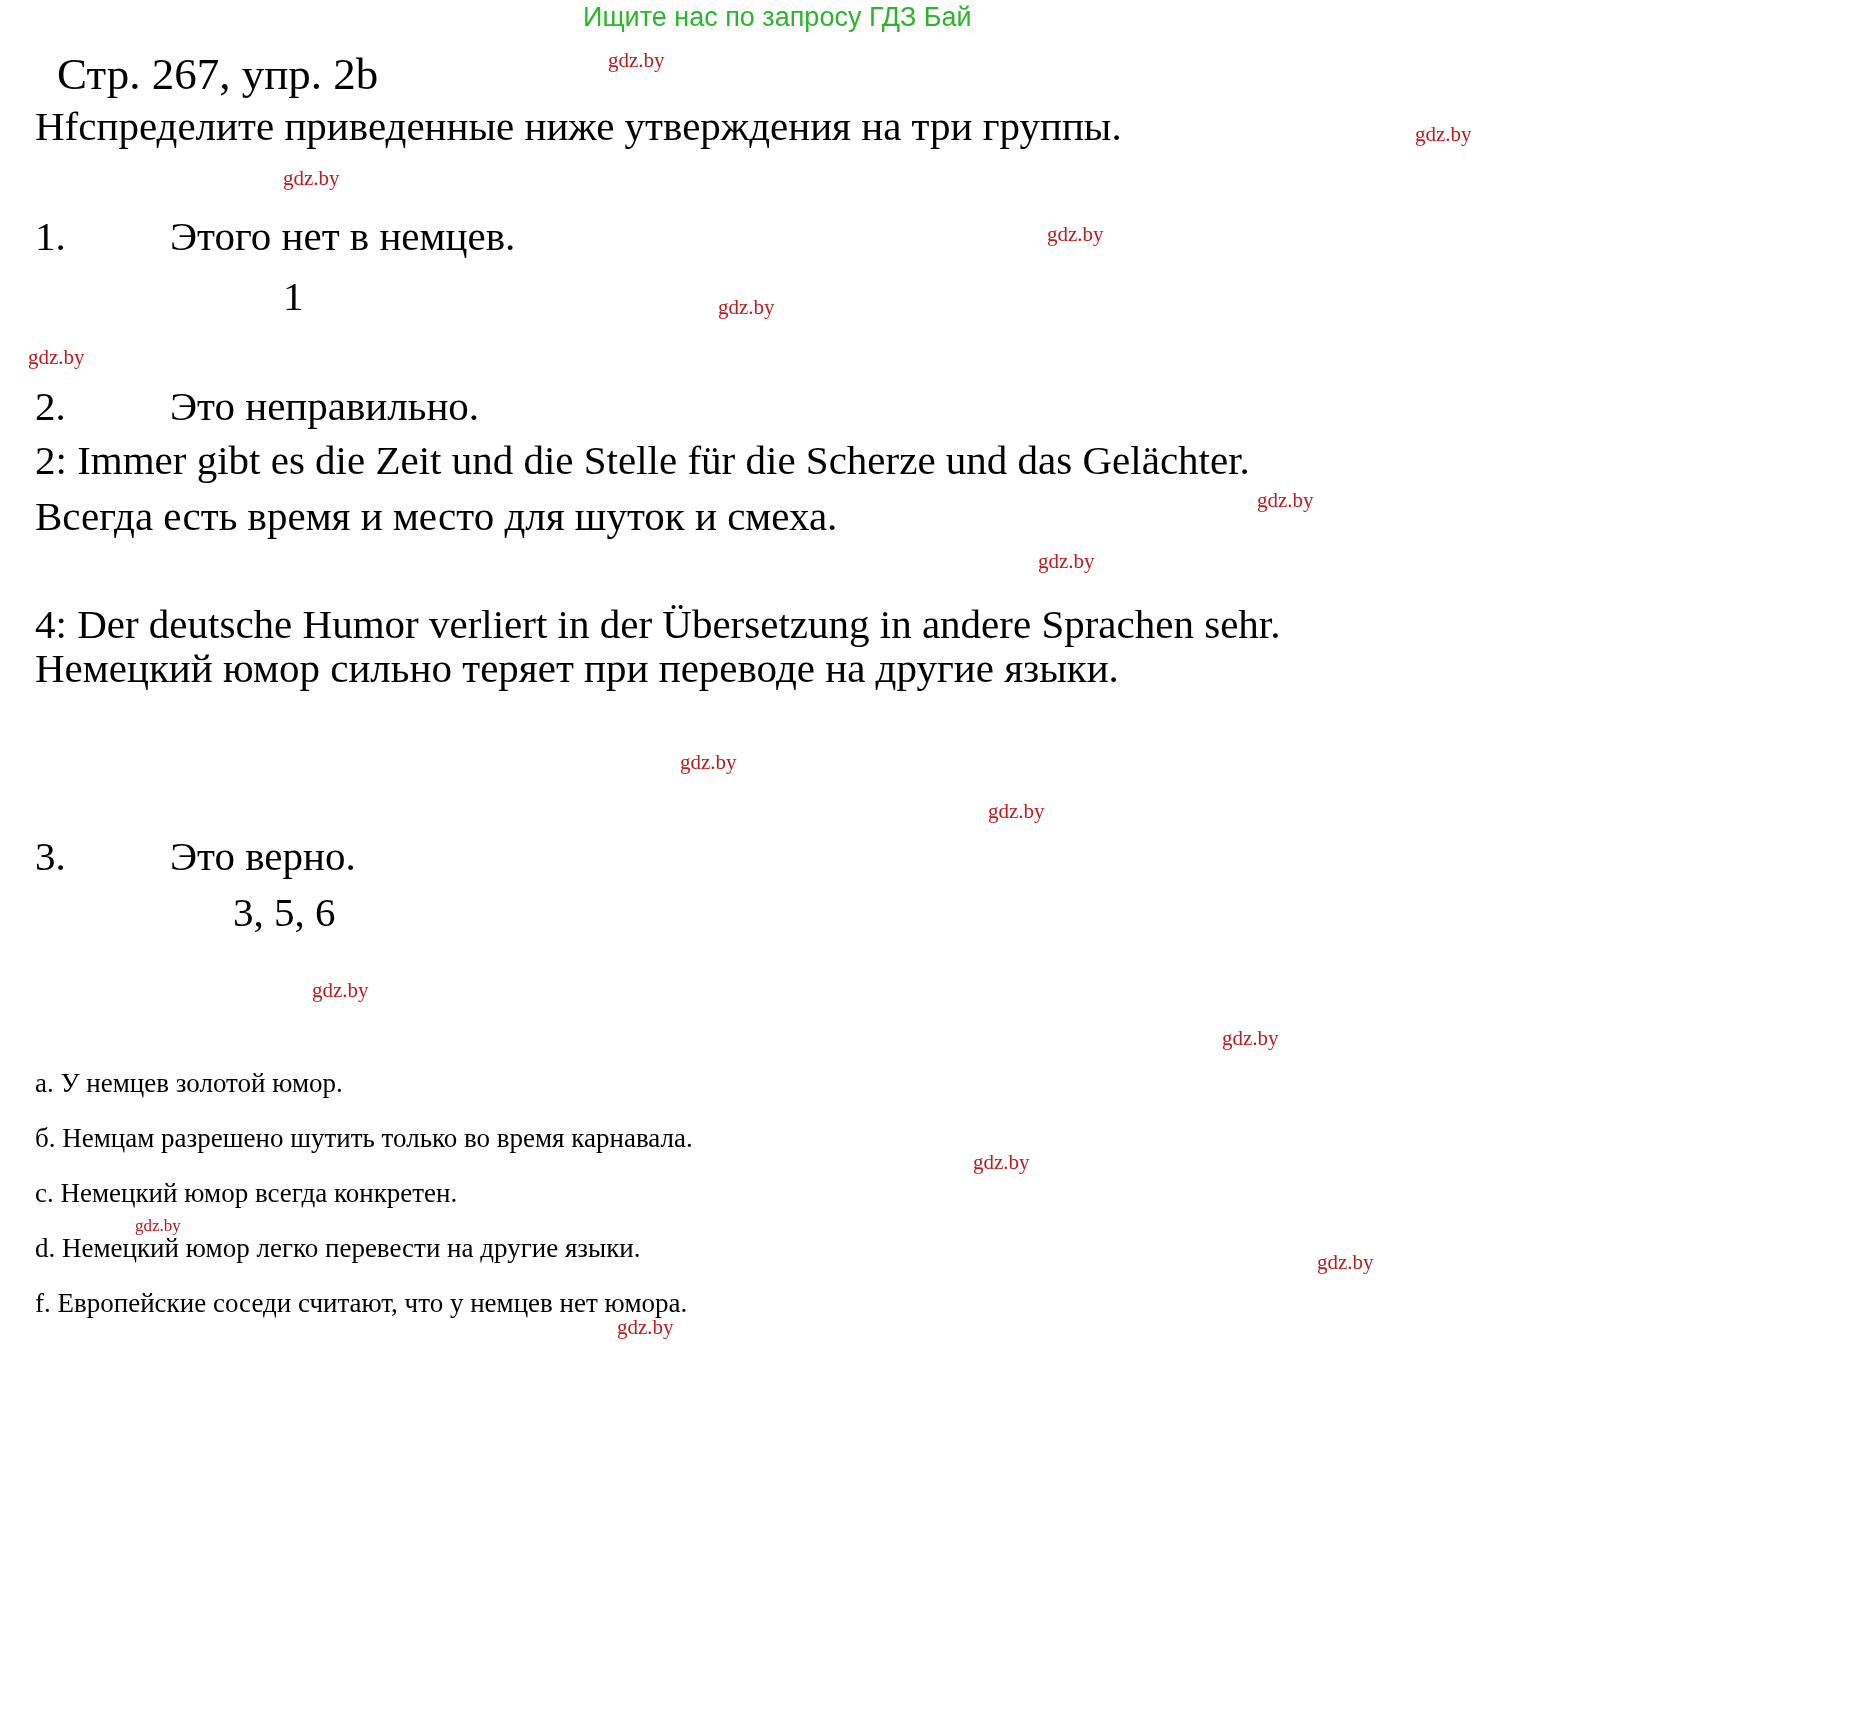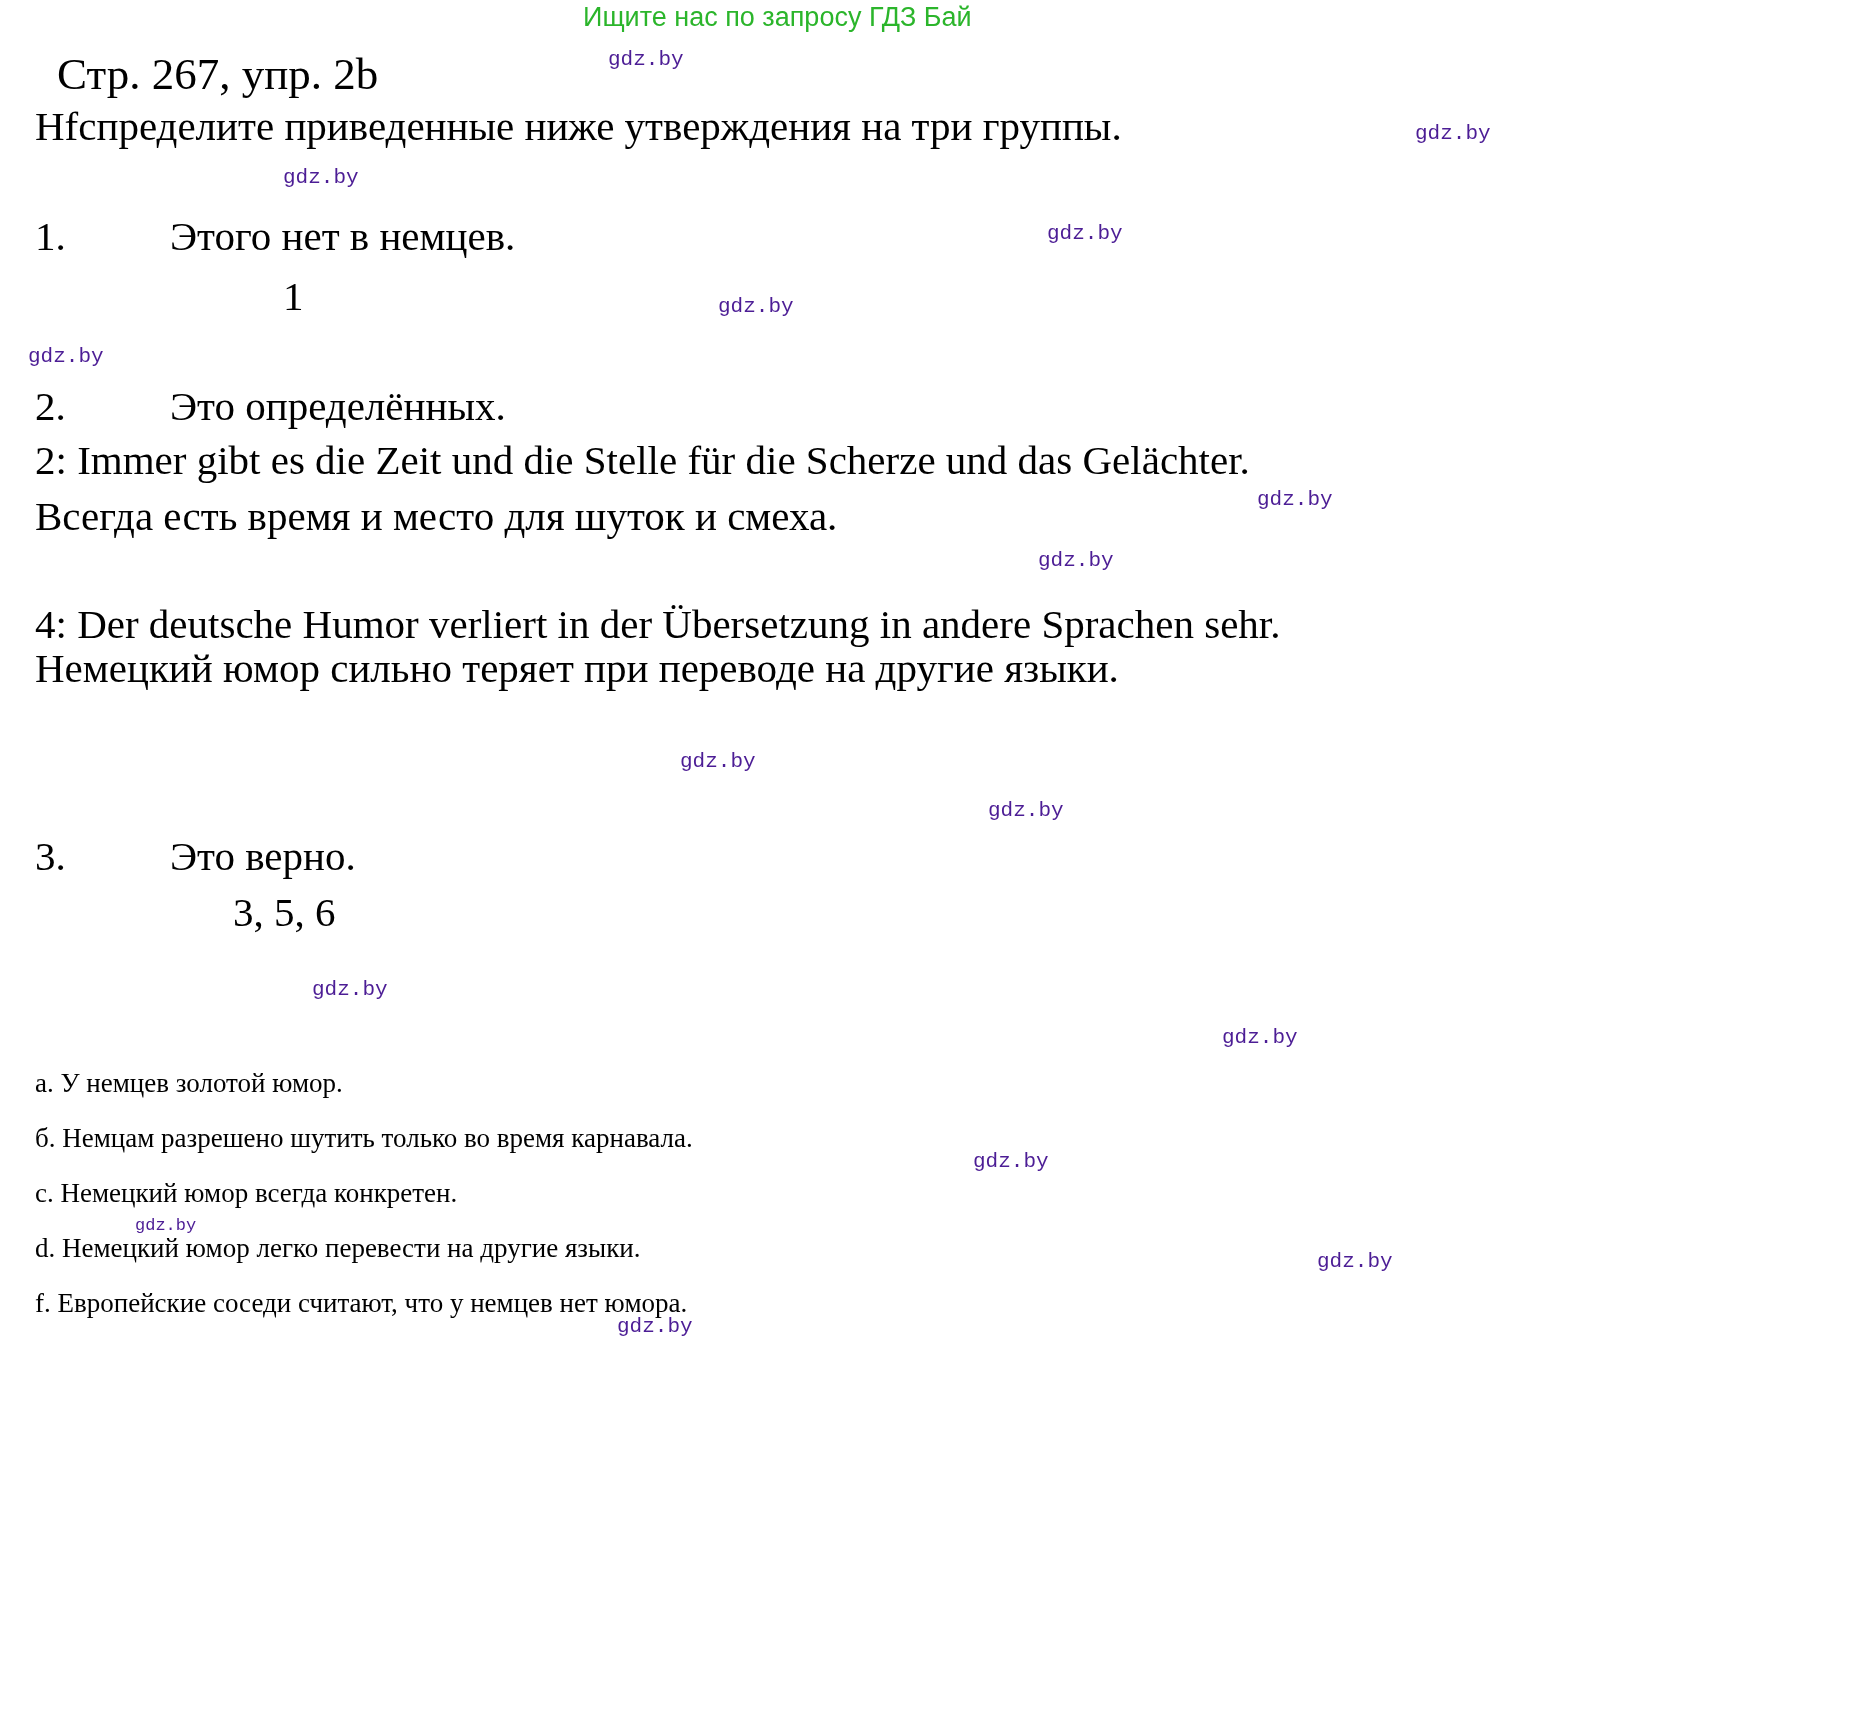--- a/index.html
+++ b/index.html
@@ -16,23 +16,23 @@
   .promo {
     position: absolute;
     left: 583px; top: 2px;
     font-family: "Liberation Sans", sans-serif;
     font-size: 27px;
     color: #2bb52b;
     white-space: nowrap;
   }
   .wm {
     position: absolute;
-    font-family: Liberation Mono, monospace;
+    font-family: Liberation Serif, serif;
     font-size: 21px;
-    color: #4c1d95;
+    color: #b91c1c;
     white-space: nowrap;
   }
   .wm.small { font-size: 17px; }
   .doc-title {
     position: absolute;
     left: 57px; top: 48px;
     font-size: 45px;
     white-space: nowrap;
   }
   .doc-line {
@@ -104,21 +104,21 @@
   <div class="doc-line intro">Нfспределите приведенные ниже утверждения на три группы.</div>
 
   <div class="item-row" style="top:212px;">
     <span class="item-num">1.</span>
     <span>Этого нет в немцев.</span>
   </div>
   <div class="answer" style="left:283px; top:272px;">1</div>
 
   <div class="item-row" style="top:382px;">
     <span class="item-num">2.</span>
-    <span>Это определённых.</span>
+    <span>Это неправильно.</span>
   </div>
   <div class="doc-line g2-de1">2: Immer gibt es die Zeit und die Stelle für die Scherze und das Gelächter.</div>
   <div class="doc-line g2-ru1">Всегда есть время и место для шуток и смеха.</div>
   <div class="doc-line g2-de2">4: Der deutsche Humor verliert in der Übersetzung in andere Sprachen sehr.</div>
   <div class="doc-line g2-ru2">Немецкий юмор сильно теряет при переводе на другие языки.</div>
 
   <div class="item-row" style="top:832px;">
     <span class="item-num">3.</span>
     <span>Это верно.</span>
   </div>

